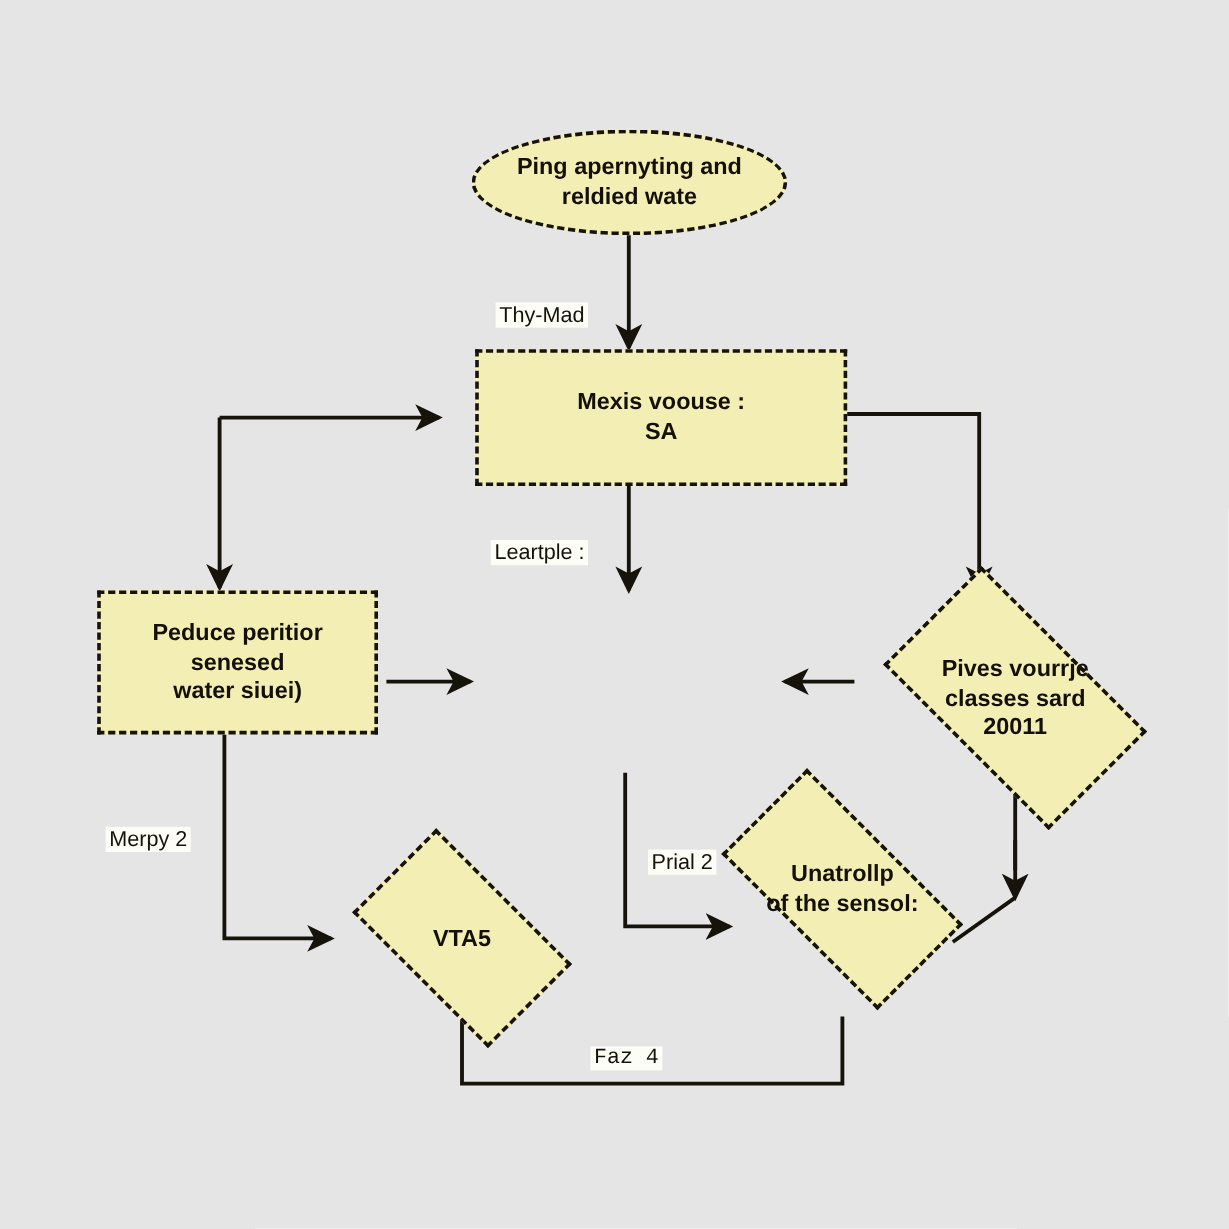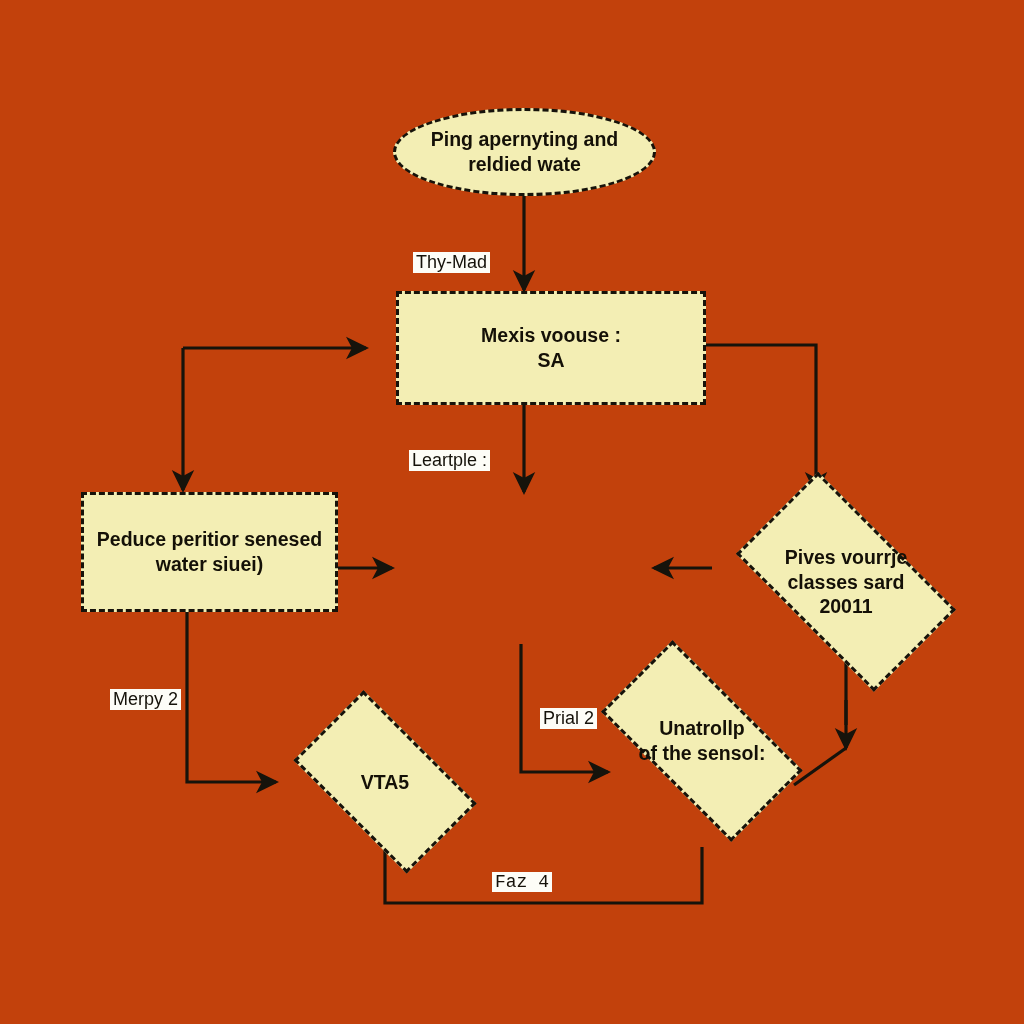--- a/index.html
+++ b/index.html
@@ -5,21 +5,21 @@
 <style>
   html, body {
     margin: 0;
     padding: 0;
     background: #ffffff;
   }
   #canvas {
     position: relative;
     width: 1024px;
     height: 1024px;
-    background: #c2410c;
+    background: #e5e5e5;
     font-family: "Liberation Sans", sans-serif;
     overflow: hidden;
   }
   #edges {
     position: absolute;
     left: 0;
     top: 0;
     width: 1024px;
     height: 1024px;
   }
@@ -127,21 +127,21 @@
   <div class="node shape-oval" style="left:393px; top:108px; width:263px; height:88px;">
     <span class="label">Ping apernyting and
 reldied wate</span>
   </div>
 
   <div class="node shape-rect" style="left:372px; top:291px; width:310px; height:114px;">
     <span class="label">Mexis voouse :
 SA</span>
   </div>
 
-  <div class="node shape-rect" style="left:57px; top:492px; width:257px; height:120px;">
+  <div class="node shape-rect" style="left:57px; top:492px; width:234px; height:120px;">
     <span class="label">Peduce peritior senesed
 water siuei)</span>
   </div>
 
 
   <div class="node shape-diamond" style="left:712px; top:504px; width:268px; height:156px;">
     <span class="dia-body"></span>
     <span class="label">Pives vourrje
 classes sard
 20011</span>
@@ -155,19 +155,19 @@
   <div class="node shape-diamond" style="left:576px; top:674px; width:252px; height:134px;">
     <span class="dia-body"></span>
     <span class="label">Unatrollp
 of the sensol:</span>
   </div>
 
   <div class="edge-label" style="left:413px; top:252px;">Thy-Mad</div>
 
   <div class="edge-label" style="left:409px; top:450px;">Leartple :</div>
 
-  <div class="edge-label" style="left:110px; top:689px;">Merpy 2</div>
+  <div class="edge-label" style="left:88px; top:689px;">Merpy 2</div>
 
   <div class="edge-label" style="left:540px; top:708px;">Prial 2</div>
 
   <div class="edge-label" style="left:492px; top:872px;font-family:Liberation Mono, monospace;">Faz 4</div>
 
 </div>
 
 </body></html>

